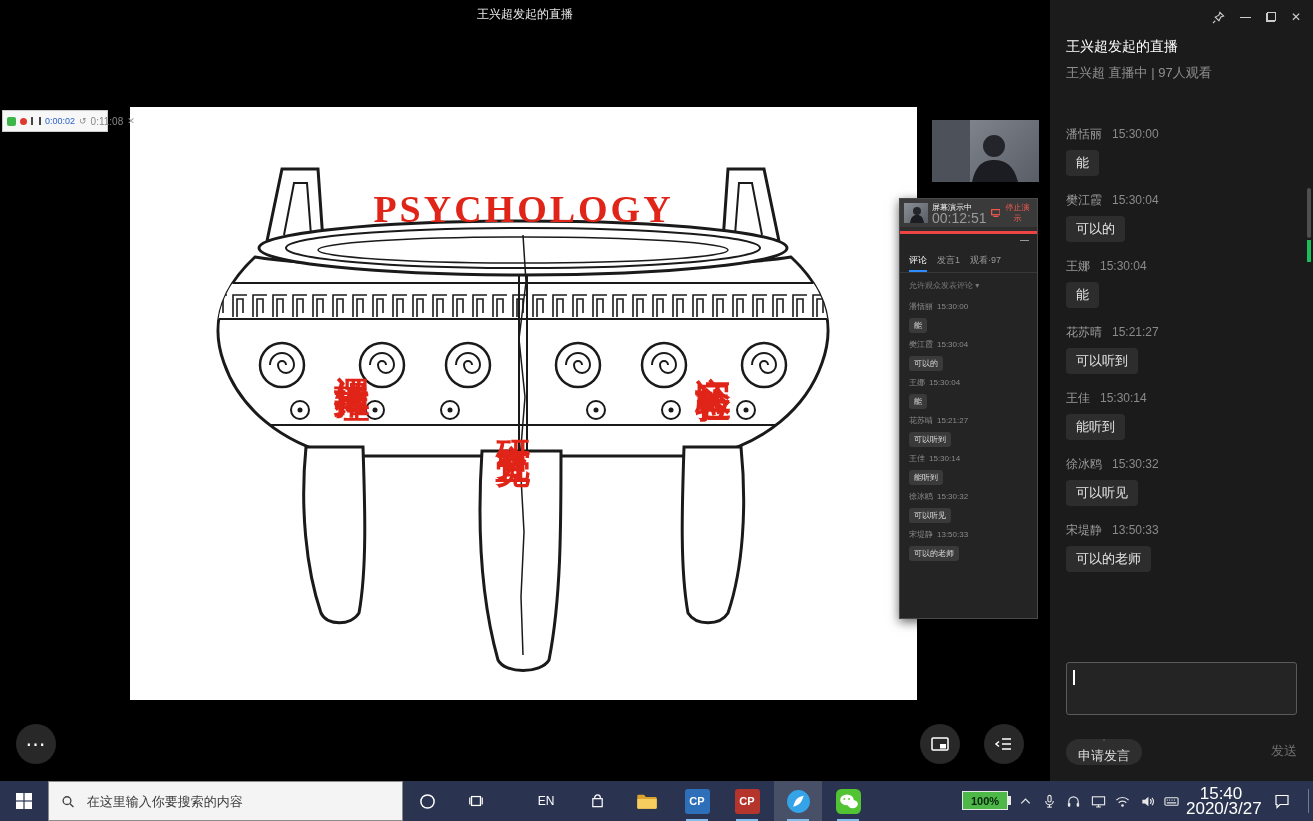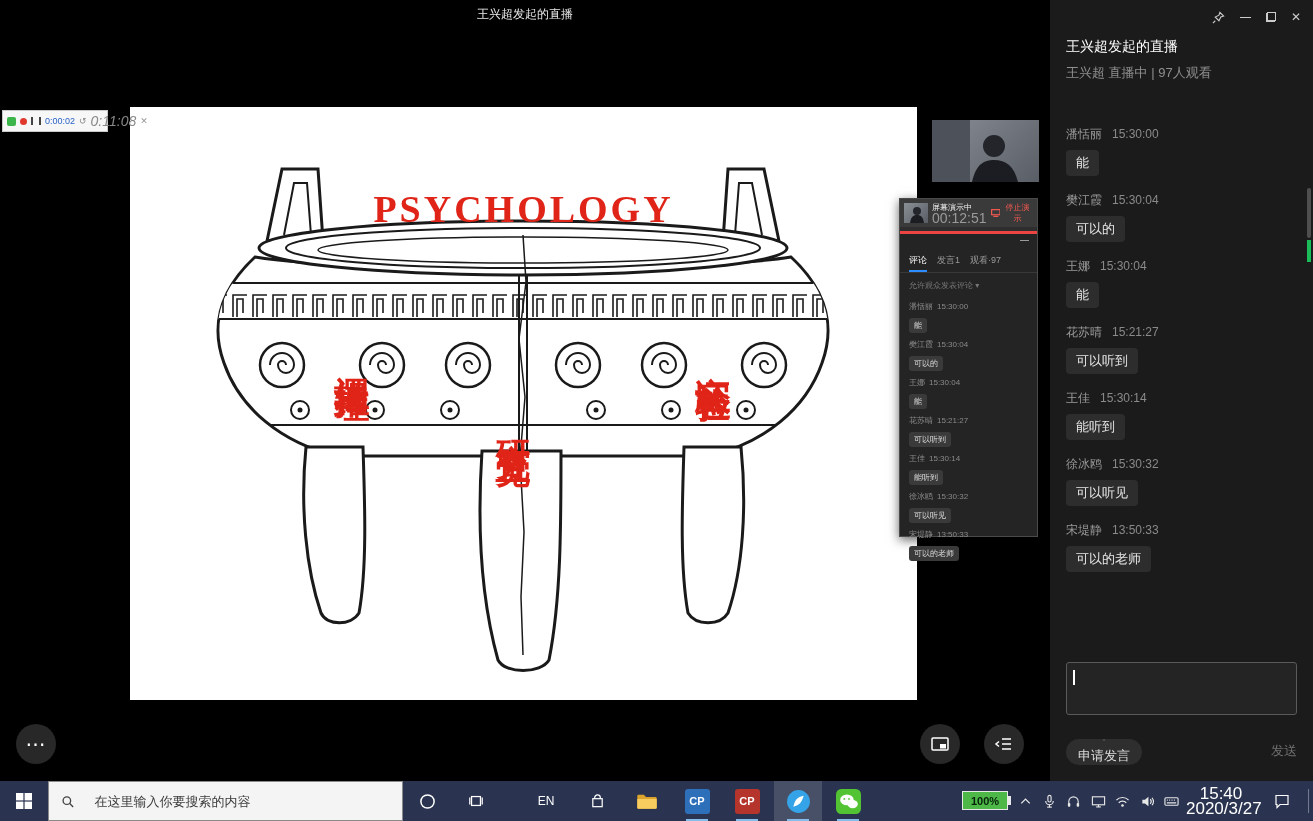--- a/index.html
+++ b/index.html
@@ -23,29 +23,29 @@
   
 
   
   .recorder{position:absolute;left:2px;top:110px;width:106px;height:22px;background:#f7f7f7;
             border:1px solid #c9c9c9;display:flex;align-items:center;gap:4px;padding:0 4px;box-sizing:border-box;}
   .rec-logo{width:9px;height:9px;background:#3cb54a;border-radius:2px;flex:none;}
   .rec-dot{width:7px;height:7px;background:#e03a2f;border-radius:50%;flex:none;}
   .pause-bars{width:6px;height:8px;border-left:2px solid #444;border-right:2px solid #444;flex:none;}
   .rec-time{font-size:9px;color:#2a62c9;}
   .rec-undo{font-size:9px;color:#888;}
-  .rec-total{font-size:14px;color:#888;font-style:italic;}
+  .rec-total{font-size:10px;color:#888;}
   .rec-close{font-size:9px;color:#999;margin-left:auto;}
 
   
   .webcam{position:absolute;left:932px;top:120px;width:107px;height:62px;
           background:linear-gradient(135deg,#8a8f96,#595e66);overflow:hidden;}
 
   
-  .share-preview{position:absolute;left:899px;top:198px;width:139px;height:339px;background:#2e2e2e;
+  .share-preview{position:absolute;left:899px;top:198px;width:139px;height:421px;background:#2e2e2e;
                  border:1px solid #4a4a4a;box-shadow:0 3px 10px rgba(0,0,0,.6);box-sizing:border-box;}
   .sp-head{height:28px;display:flex;align-items:center;gap:4px;padding:0 4px;background:#3a3a3a;}
   .sp-thumb{width:24px;height:20px;background:linear-gradient(135deg,#8a8f96,#595e66);flex:none;overflow:hidden;}
   .sp-meta{line-height:10px;}
   .sp-status{font-size:8px;color:#eee;}
   .sp-dur{font-size:14px;color:#9a9a9a;}
   .sp-stop{margin-left:auto;display:flex;align-items:center;gap:2px;color:#ff5b52;font-size:8px;}
   .sp-chat{position:absolute;left:0;right:0;top:32px;bottom:0;background:#242424;border-top:3px solid #ef4444;}
   .sp-min{position:absolute;top:6px;right:8px;width:9px;height:1px;background:#9a9a9a;}
   .sp-tabs{display:flex;gap:10px;padding:20px 9px 5px;font-size:9px;color:#9a9a9a;border-bottom:1px solid #383838;}
@@ -91,21 +91,21 @@
   @keyframes blink{0%,50%{opacity:1}51%,100%{opacity:0}}
   .req-btn{position:absolute;left:16px;top:739px;height:26px;padding:0 12px;background:#2e2e2e;
            border-radius:14px;display:flex;align-items:center;gap:6px;color:#ddd;font-size:13px;flex-direction:column;}
   .send-btn{position:absolute;right:16px;top:742px;font-size:13px;color:#6f6f6f;}
 
   
   .taskbar{position:absolute;left:0;top:781px;width:1313px;height:40px;background:#2a3450;}
   .tb{position:absolute;top:0;height:40px;display:flex;align-items:center;justify-content:center;}
   .start{left:0;width:48px;}
   .search-box{position:absolute;left:48px;top:0;width:355px;height:40px;background:#f4f4f4;
-              border:1px solid #8a8a8a;box-sizing:border-box;display:flex;align-items:center;gap:18px;padding:0 12px;}
+              border:1px solid #8a8a8a;box-sizing:border-box;display:flex;align-items:center;gap:10px;padding:0 12px;}
   .search-box input{border:0;background:transparent;outline:none;font-size:13px;color:#333;width:100%;font-family:inherit;}
   .search-box input::placeholder{color:#3c3c3c;opacity:1;}
   .cortana{left:403px;width:48px;}
   .taskview{left:452px;width:48px;}
   .lang{position:absolute;left:530px;top:0;width:32px;height:32px;line-height:40px;text-align:center;color:#fff;font-size:12px;}
   .store{left:573px;width:48px;}
   .folder{left:623px;width:48px;}
   .appbtn{width:48px;position:absolute;top:0;height:40px;display:flex;align-items:center;justify-content:center;}
   .appbtn.running::after{content:"";position:absolute;left:13px;right:13px;bottom:0;height:2px;background:#85bdea;}
   .cpb{left:673px;} .cpr{left:723px;} .cmp{left:774px;background:rgba(255,255,255,.14);} .wx{left:824px;}

